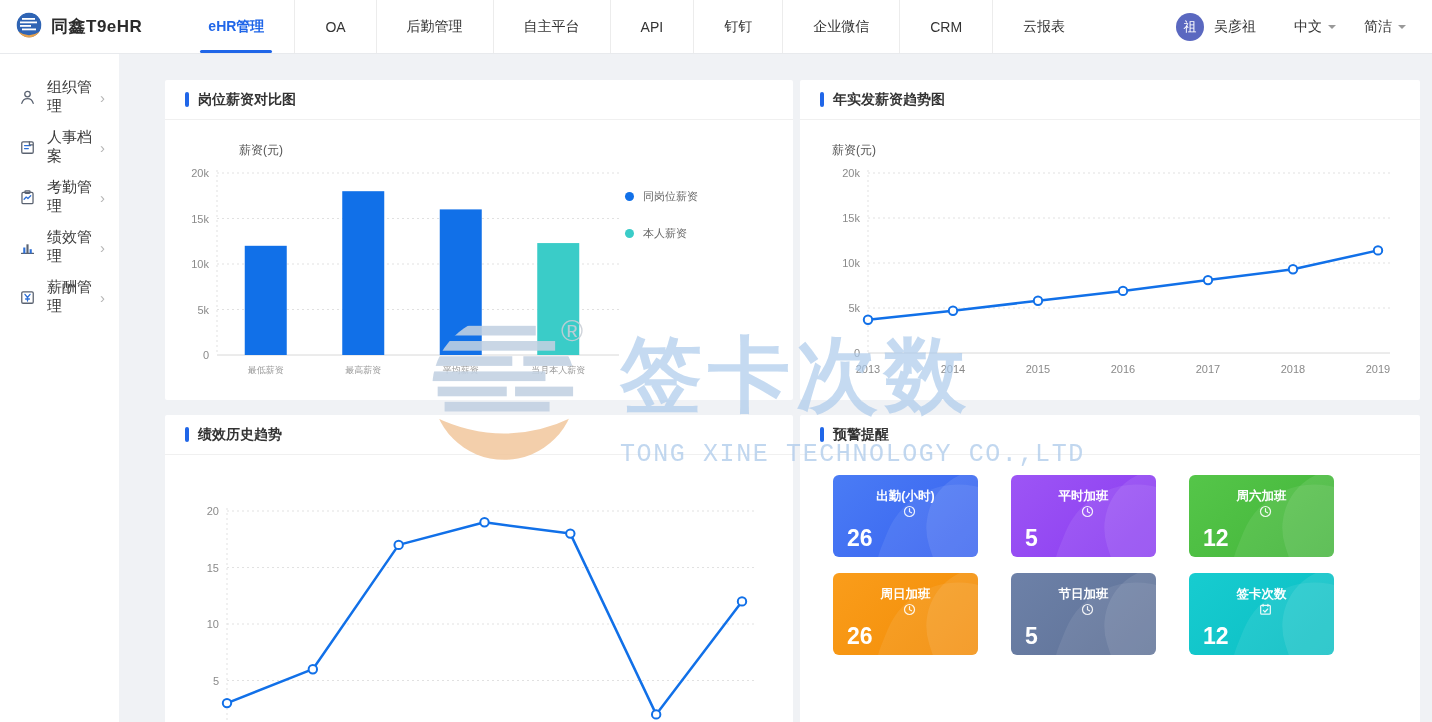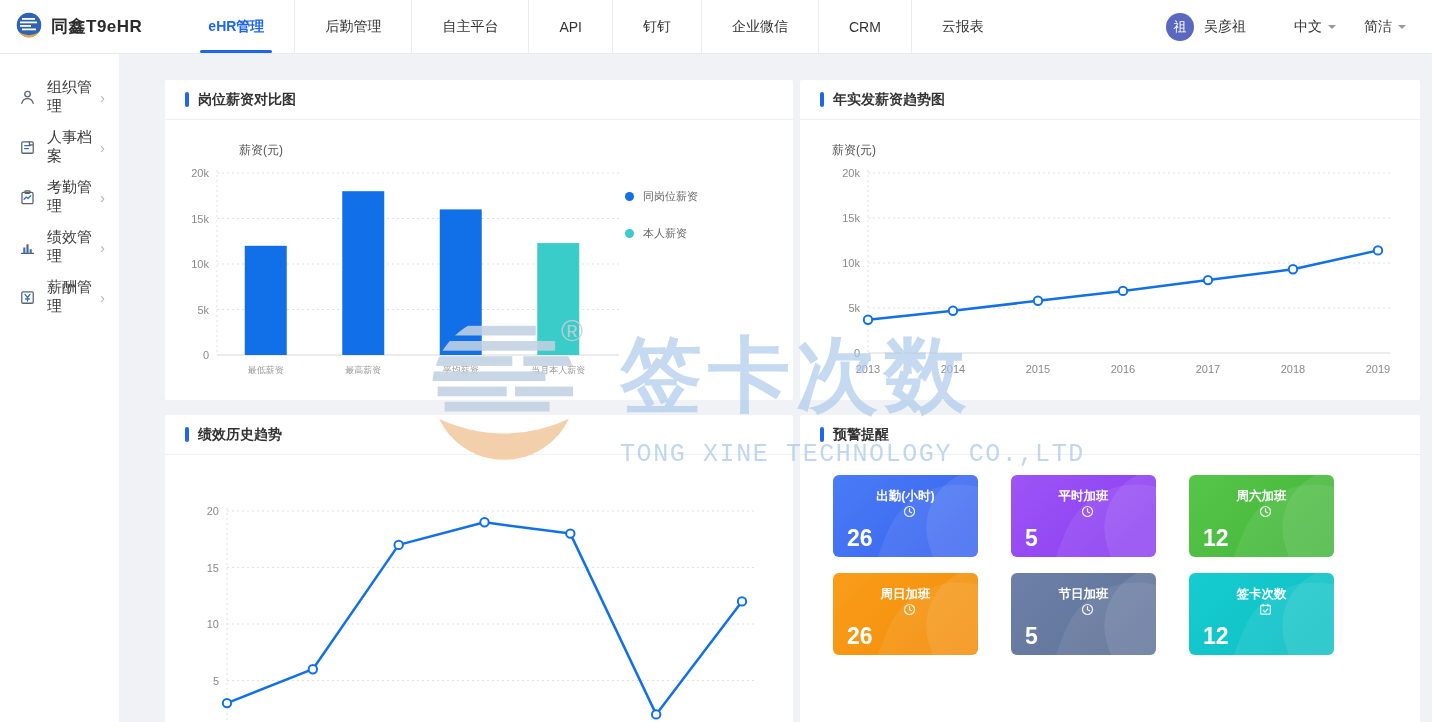--- a/index.html
+++ b/index.html
@@ -10,21 +10,21 @@
   .header { height:54px; background:#fff; display:flex; border-bottom:1px solid #e8eaed; position:relative; z-index:10; }
   .logo { display:flex; align-items:center; gap:9px; padding:0 18px 0 16px; cursor:pointer; }
   .logo-text { font-size:17px; font-weight:bold; color:#2c2c2c; letter-spacing:.5px; }
   .nav-tabs { display:flex; align-items:center; height:100%; margin-left:18px; }
   .nav-tab { position:relative; height:100%; display:flex; align-items:center; padding:0 30px; font-size:14px; color:#333; cursor:pointer; border-right:1px solid #ececec; }
   .nav-tab:last-child { border-right:none; }
   .nav-tab.active { color:#2066e8; font-weight:bold; }
   .nav-tab.active::after { content:""; position:absolute; left:22px; right:22px; bottom:0; height:3px; background:#2066e8; border-radius:2px; }
   .header-right { margin-left:auto; display:flex; align-items:center; gap:10px; padding-right:26px; }
   .avatar { width:28px; height:28px; border-radius:50%; background:#5a68c0; color:#fff; font-size:13px; display:flex; align-items:center; justify-content:center; cursor:pointer; }
-  .user-name { font-size:14px; color:#333; margin-right:20px; }
+  .user-name { font-size:14px; color:#333; margin-right:10px; }
   .hdr-select { display:flex; align-items:center; font-size:14px; color:#333; cursor:pointer; margin-left:18px; }
   .caret { width:0; height:0; border:4px solid transparent; border-top-color:#999; margin-left:6px; margin-top:4px; display:inline-block; }
 
   
   .sidebar { position:absolute; left:0; top:54px; bottom:0; width:119px; background:#fff; padding-top:18px; z-index:5; }
   .side-item { display:flex; align-items:center; height:50px; padding:0 14px 0 18px; font-size:15px; color:#3c3c3c; cursor:pointer; }
   .side-icon { width:18px; height:18px; margin-right:11px; display:flex; align-items:center; justify-content:center; }
   .side-label { flex:1; }
   .side-chevron { color:#b5b5b5; font-size:15px; }
 
@@ -83,20 +83,21 @@
             <rect x="6" y="16.5" width="14" height="1.8"></rect>
           </g>
           <path d="M3 20 Q13 26.5 23 20 L23 27 L3 27 Z" fill="#e8a24c"></path>
         </g>
       </svg>
     </span>
     <span class="logo-text">同鑫T9eHR</span>
   </div>
   <div class="nav-tabs">
       <div class="nav-tab active">eHR管理</div>
+      <div class="nav-tab">OA</div>
       <div class="nav-tab">后勤管理</div>
       <div class="nav-tab">自主平台</div>
       <div class="nav-tab">API</div>
       <div class="nav-tab">钉钉</div>
       <div class="nav-tab">企业微信</div>
       <div class="nav-tab">CRM</div>
       <div class="nav-tab">云报表</div>
     </div>
   <div class="header-right">
     <div class="avatar">祖</div>

